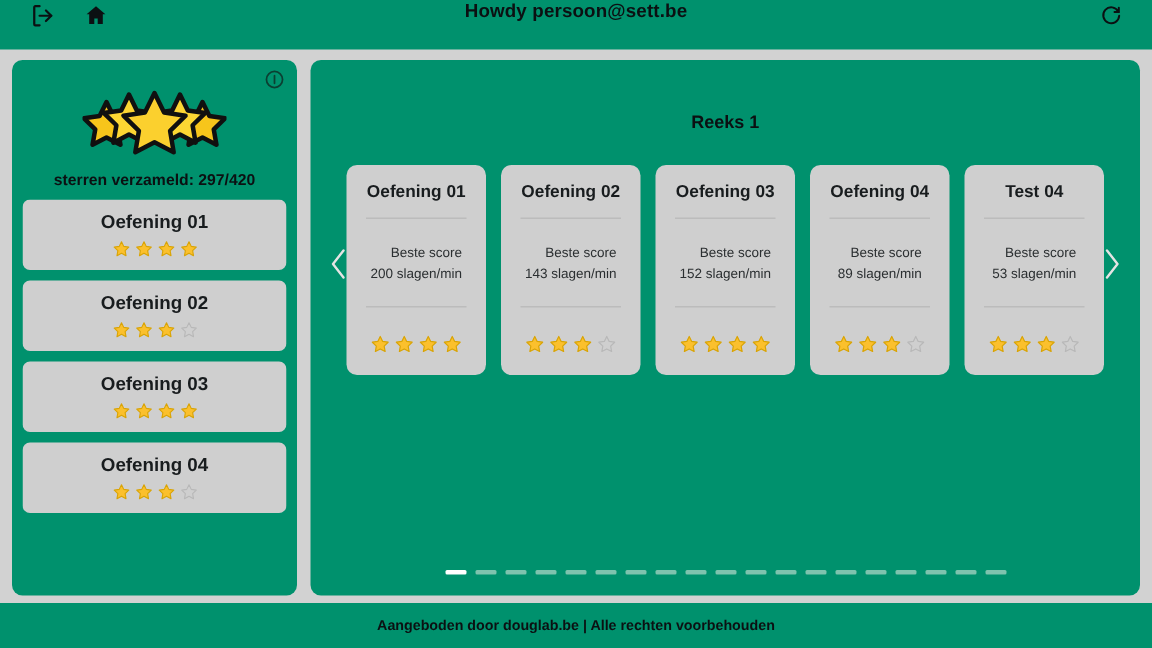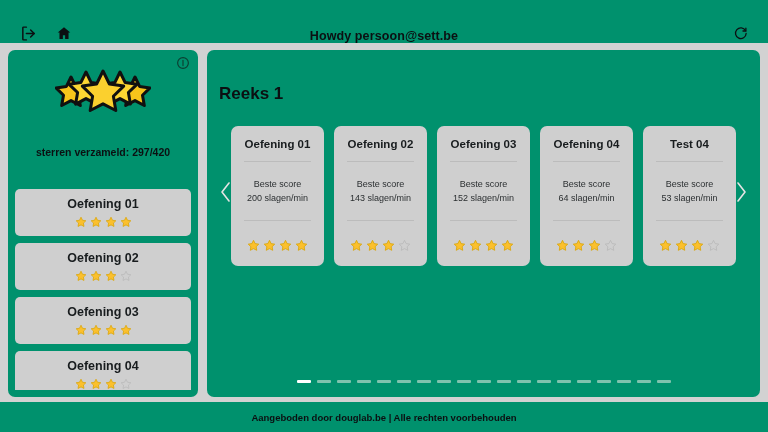--- a/index.html
+++ b/index.html
@@ -11,23 +11,23 @@
   }
   .app {
     width: 768px; height: 432px;
     background: #d2d2d2;
     display: flex; flex-direction: column;
     position: relative;
   }
 
   
   .topbar {
-    height: 43px;
+    height: 33px;
     background: #00916d;
-    display: flex; align-items: flex-end;
+    display: flex; align-items: flex-start;
     padding: 0 18px;
     flex: 0 0 auto;
     position: relative;
   }
   .topbar-left { display: flex; align-items: center; gap: 16px; }
   .icon-btn {
     width: 20px; height: 20px;
     display: flex; align-items: center; justify-content: center;
     cursor: pointer;
   }
@@ -52,21 +52,20 @@
 
   
   .sidebar {
     width: 190px;
     background: #00916d;
     border-radius: 7px;
     display: flex; flex-direction: column;
     padding: 6px 7px 7px 7px;
     position: relative;
     flex: 0 0 auto;
-    gap: 24px;
   }
   .info-icon {
     position: absolute; top: 6px; right: 8px;
     width: 14px; height: 14px;
     cursor: pointer;
   }
   .stars-logo {
     height: 56px;
     display: flex; align-items: center; justify-content: center;
     margin-top: 6px;
@@ -100,21 +99,22 @@
   .main {
     flex: 1 1 auto;
     background: #00916d;
     border-radius: 7px;
     display: flex; flex-direction: column;
     padding: 10px 12px 10px 12px;
     position: relative;
     min-width: 0;
   }
   .main-title {
-    font-size: 17px; font-weight: bold; color: #0b1012;
+    text-align: center;
+    font-size: 12px; font-weight: bold; color: #0b1012;
     padding: 24px 0 22px 0;
   }
   .cards-wrap {
     flex: 1 1 auto;
     display: flex;
     align-items: flex-start;
     justify-content: center;
     gap: 10px;
     position: relative;
     padding: 0 12px;
@@ -132,21 +132,21 @@
   .card-title {
     font-size: 11.5px; font-weight: bold; color: #181c1e;
     text-align: center;
     padding-bottom: 11px;
   }
   .card-div {
     width: 86%; height: 1px; background: #bcbcbc;
   }
   .card-score {
     padding: 16px 0 15px 0;
-    text-align: center;
+    text-align: right;
   }
   .card-score-label { font-size: 9px; color: #2b2f31; line-height: 1.5; }
   .card-score-value { font-size: 9px; color: #2b2f31; line-height: 1.5; }
   .card-stars { padding-top: 18px; display: flex; gap: 3px; }
 
   .nav-arrow {
     position: absolute;
     top: 52px;
     width: 18px; height: 28px;
     display: flex; align-items: center; justify-content: center;
@@ -388,21 +388,21 @@
                 <path d="M12 2.4 l3 6.1 6.7 1 -4.85 4.73 1.15 6.67 -6-3.15 -6 3.15 1.15-6.67 -4.85-4.73 6.7-1z"></path>
               </svg>
             </div>
         </div>
 
         <div class="card">
           <div class="card-title">Oefening 04</div>
           <div class="card-div"></div>
           <div class="card-score">
             <div class="card-score-label">Beste score</div>
-            <div class="card-score-value">64 slagen/min</div>
+            <div class="card-score-value">89 slagen/min</div>
           </div>
           <div class="card-div"></div>
           <div class="card-stars star-row">
               <svg width="13" height="13" viewBox="0 0 24 24" fill="#fbc02d" stroke="#d9a406" stroke-width="1.5" stroke-linejoin="round">
                 <path d="M12 2.4 l3 6.1 6.7 1 -4.85 4.73 1.15 6.67 -6-3.15 -6 3.15 1.15-6.67 -4.85-4.73 6.7-1z"></path>
               </svg>
               <svg width="13" height="13" viewBox="0 0 24 24" fill="#fbc02d" stroke="#d9a406" stroke-width="1.5" stroke-linejoin="round">
                 <path d="M12 2.4 l3 6.1 6.7 1 -4.85 4.73 1.15 6.67 -6-3.15 -6 3.15 1.15-6.67 -4.85-4.73 6.7-1z"></path>
               </svg>
               <svg width="13" height="13" viewBox="0 0 24 24" fill="#fbc02d" stroke="#d9a406" stroke-width="1.5" stroke-linejoin="round">

